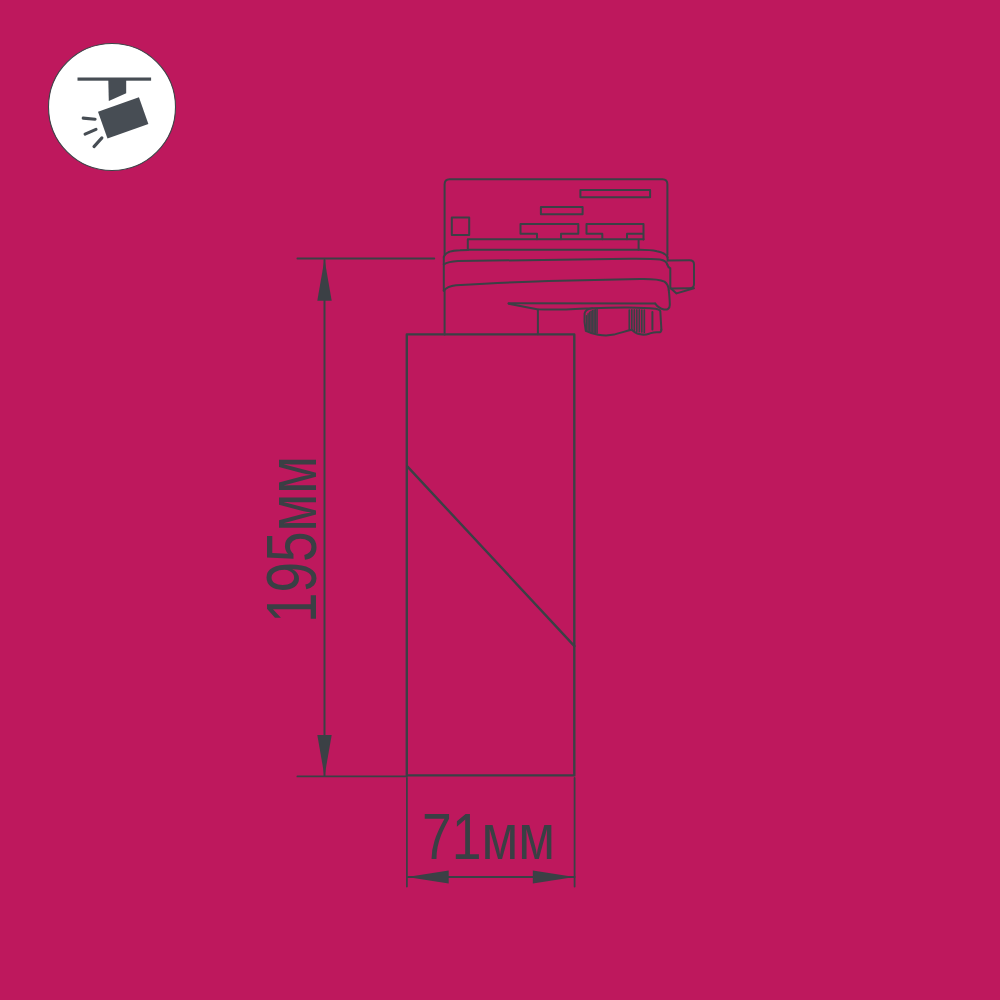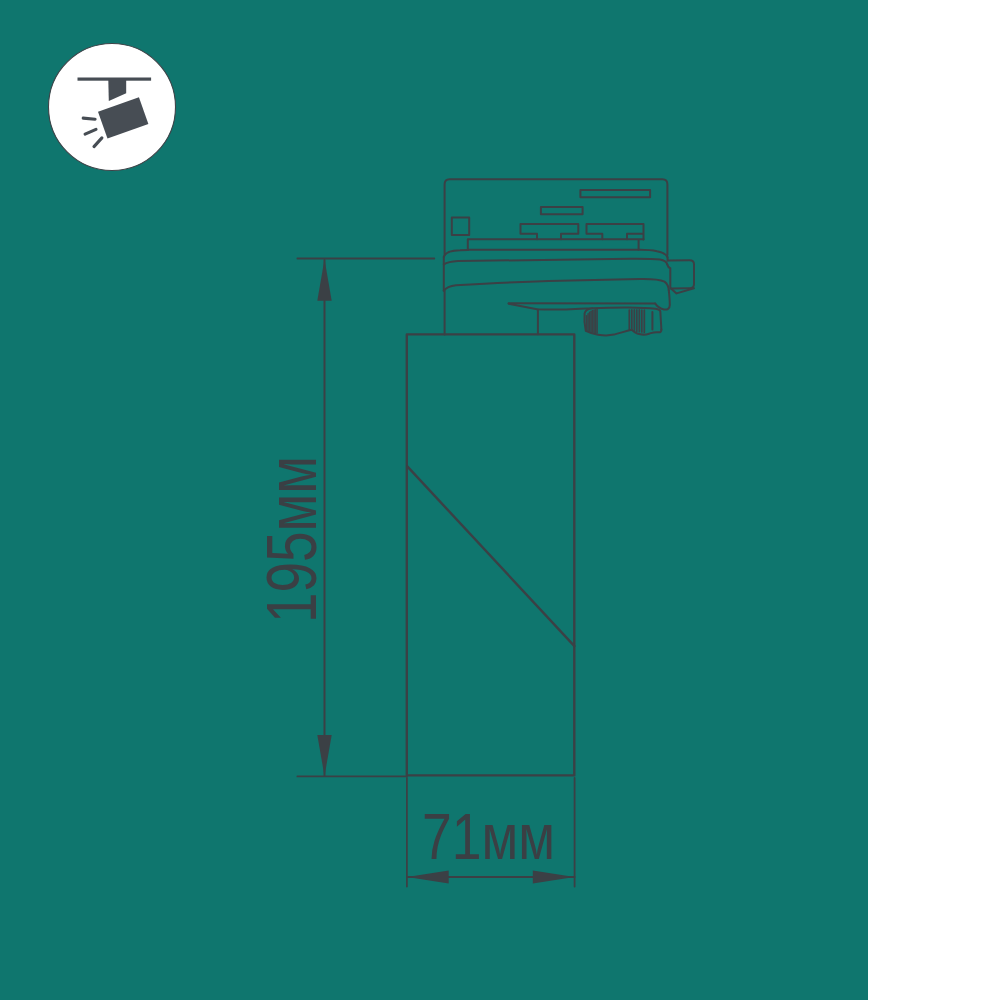--- a/index.html
+++ b/index.html
@@ -1,16 +1,16 @@
 <!DOCTYPE html>
 <html><head>
 <meta charset="utf-8">
 <style>
   html,body{margin:0;padding:0;background:#ffffff;}
-  .page{position:relative;width:868px;height:1000px;background:#0f766e;font-family:"Liberation Sans",sans-serif;}
+  .page{position:relative;width:1000px;height:1000px;background:#be185d;font-family:"Liberation Sans",sans-serif;}
   svg{position:absolute;left:0;top:0;}
 </style>
 </head>
 <body>
 <div class="page">
 <svg width="1000" height="1000" viewBox="0 0 1000 1000" fill="none" stroke-linecap="round" stroke-linejoin="round">
 
   <circle cx="112" cy="107" r="63.5" stroke="#3e4449" stroke-width="1.1" fill="#ffffff"></circle>
 
   <rect x="77.5" y="77.5" width="73.6" height="3.2" fill="#474d54" stroke="none"></rect>

